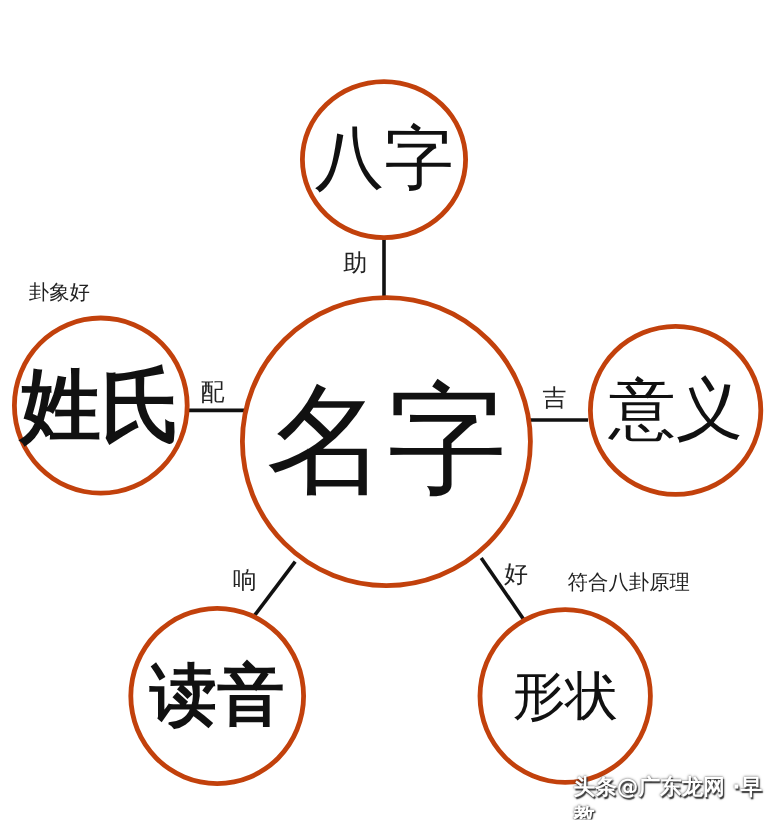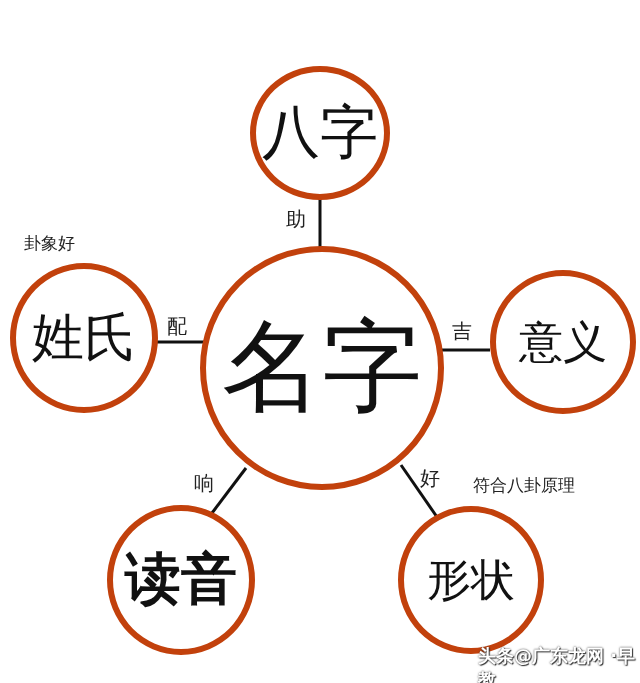--- a/index.html
+++ b/index.html
@@ -1,19 +1,19 @@
 <!DOCTYPE html>
 <html><head>
 <meta charset="utf-8">
 <style>
   html, body { margin:0; padding:0; background:#ffffff; }
   body { width:640px; height:683px; position:relative; overflow:hidden;
          font-family:"DejaVu Sans", sans-serif; color:#111; }
   svg.lines { position:absolute; left:0; top:0; }
-  .node { position:absolute; border:6px solid #c2410c; border-radius:50%;
+  .node { position:absolute; border:4px solid #c2410c; border-radius:50%;
           background:#fff; box-sizing:border-box; display:flex;
           align-items:center; justify-content:center; }
   .node span { white-space:nowrap; color:#111; }
   .edge-label { position:absolute; font-size:20px; color:#222; }
   .note { position:absolute; font-size:17px; color:#222; font-family:"DejaVu Serif", serif; }
   .watermark { position:absolute; left:478px; top:644px; font-size:18px; color:#fff;
                text-shadow:0 0 2px #333, 1px 1px 1px #333; font-weight:bold; }
 </style>
 </head>
 <body>
@@ -28,33 +28,33 @@
 
 <div class="node" style="left:250px; top:66px; width:140px; height:134px;">
   <span style="font-size:58px;">八字</span>
 </div>
 
 <div class="edge-label" style="left:286px; top:206px;">助</div>
 
 <div class="note" style="left:24px; top:232px;text-align:center;">卦象好</div>
 
 <div class="node" style="left:10px; top:263px; width:148px; height:150px;">
-  <span style="font-size:52px;">姓氏</span>
+  <span style="font-size:67px;font-weight:bold;">姓氏</span>
 </div>
 
 <div class="edge-label" style="left:167px; top:313px;">配</div>
 
 <div class="node" style="left:200px; top:246px; width:244px; height:244px;">
   <span style="font-size:100px;">名字</span>
 </div>
 
 <div class="edge-label" style="left:452px; top:318px;">吉</div>
 
 <div class="node" style="left:490px; top:270px; width:146px; height:144px;">
-  <span style="font-size:44px;">意义</span>
+  <span style="font-size:56px;">意义</span>
 </div>
 
 <div class="edge-label" style="left:194px; top:470px;">响</div>
 
 <div class="edge-label" style="left:420px; top:465px;">好</div>
 
 <div class="note" style="left:473px; top:474px;">符合八卦原理</div>
 
 <div class="node" style="left:107px; top:505px; width:148px; height:150px;font-weight:bold;">
   <span style="font-size:56px;">读音</span>

